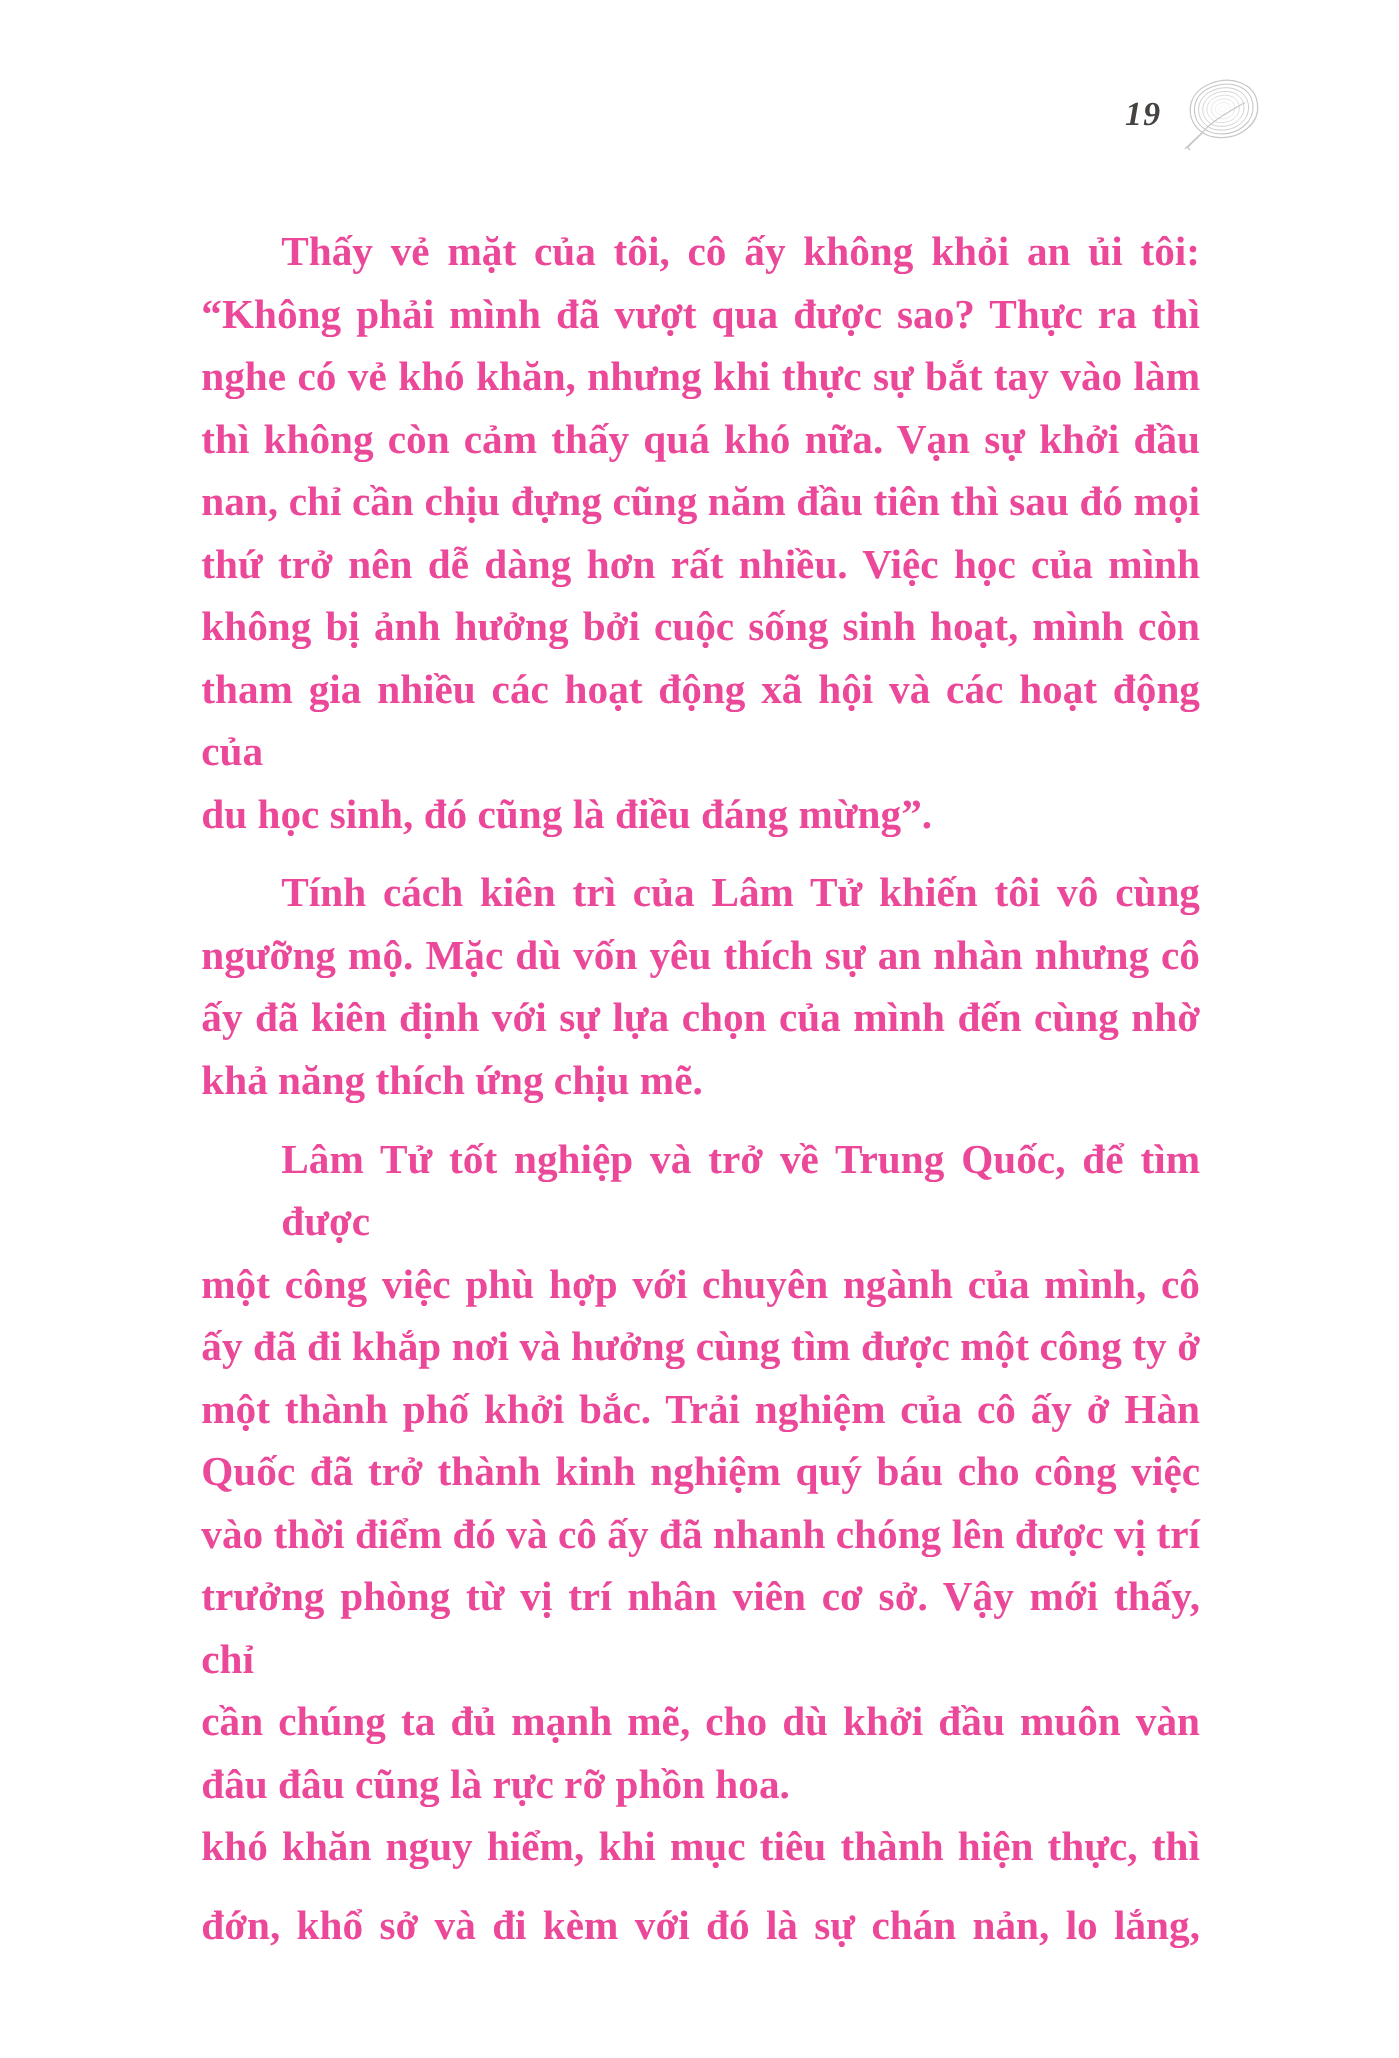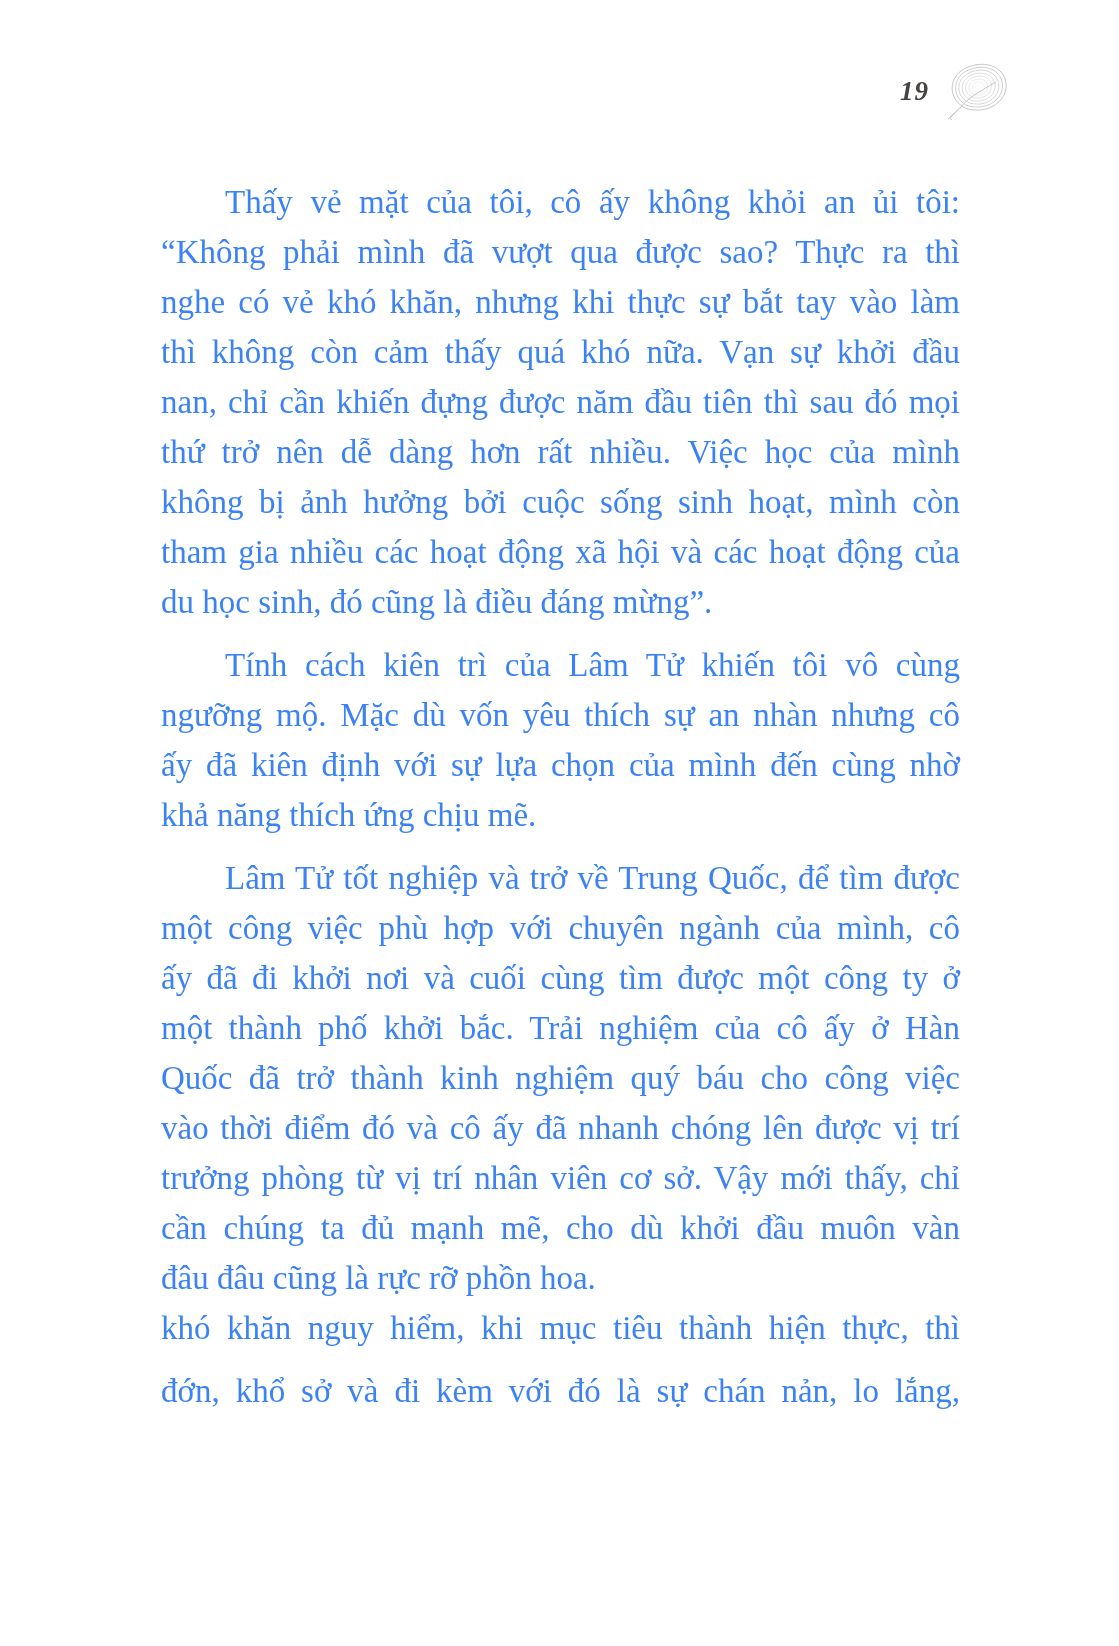--- a/index.html
+++ b/index.html
@@ -88,42 +88,42 @@
         <use href="#leafshape" transform="translate(36,29) scale(0.35) translate(-36,-29)"></use>
         <use href="#leafshape" transform="translate(36,29) scale(0.22) translate(-36,-29)"></use>
         <use href="#leafshape" transform="translate(36,29) scale(0.10) translate(-36,-29)"></use>
         <path d="M20,48 C24,42 36,34 54,24"></path>
         <path d="M20,48 L6,61"></path>
         <path d="M20,48 L8,60 L10,62"></path>
       </g>
     </svg>
   </div>
 
-  <div class="text-block" id="paragraphs" style="color: #3b82f6;">
+  <div class="text-block" id="paragraphs" style="color: #ec4899; font-weight: bold;">
       <p>
         <span class="line first-line">Thấy vẻ mặt của tôi, cô ấy không khỏi an ủi tôi:</span>
         <span class="line">“Không phải mình đã vượt qua được sao? Thực ra thì</span>
         <span class="line">nghe có vẻ khó khăn, nhưng khi thực sự bắt tay vào làm</span>
         <span class="line">thì không còn cảm thấy quá khó nữa. Vạn sự khởi đầu</span>
-        <span class="line">nan, chỉ cần khiến đựng được năm đầu tiên thì sau đó mọi</span>
+        <span class="line">nan, chỉ cần chịu đựng cũng năm đầu tiên thì sau đó mọi</span>
         <span class="line">thứ trở nên dễ dàng hơn rất nhiều. Việc học của mình</span>
         <span class="line">không bị ảnh hưởng bởi cuộc sống sinh hoạt, mình còn</span>
         <span class="line">tham gia nhiều các hoạt động xã hội và các hoạt động của</span>
         <span class="line last-line">du học sinh, đó cũng là điều đáng mừng”.</span>
       </p>
       <p>
         <span class="line first-line">Tính cách kiên trì của Lâm Tử khiến tôi vô cùng</span>
         <span class="line">ngưỡng mộ. Mặc dù vốn yêu thích sự an nhàn nhưng cô</span>
         <span class="line">ấy đã kiên định với sự lựa chọn của mình đến cùng nhờ</span>
         <span class="line last-line">khả năng thích ứng chịu mẽ.</span>
       </p>
       <p>
         <span class="line first-line">Lâm Tử tốt nghiệp và trở về Trung Quốc, để tìm được</span>
         <span class="line">một công việc phù hợp với chuyên ngành của mình, cô</span>
-        <span class="line">ấy đã đi khởi nơi và cuối cùng tìm được một công ty ở</span>
+        <span class="line">ấy đã đi khắp nơi và hưởng cùng tìm được một công ty ở</span>
         <span class="line">một thành phố khởi bắc. Trải nghiệm của cô ấy ở Hàn</span>
         <span class="line">Quốc đã trở thành kinh nghiệm quý báu cho công việc</span>
         <span class="line">vào thời điểm đó và cô ấy đã nhanh chóng lên được vị trí</span>
         <span class="line">trưởng phòng từ vị trí nhân viên cơ sở. Vậy mới thấy, chỉ</span>
         <span class="line">cần chúng ta đủ mạnh mẽ, cho dù khởi đầu muôn vàn</span>
         <span class="line last-line">đâu đâu cũng là rực rỡ phồn hoa.</span>
         <span class="line">khó khăn nguy hiểm, khi mục tiêu thành hiện thực, thì</span>
       </p>
       <p>
         <span class="line last-line justify-last">đớn, khổ sở và đi kèm với đó là sự chán nản, lo lắng,</span>

